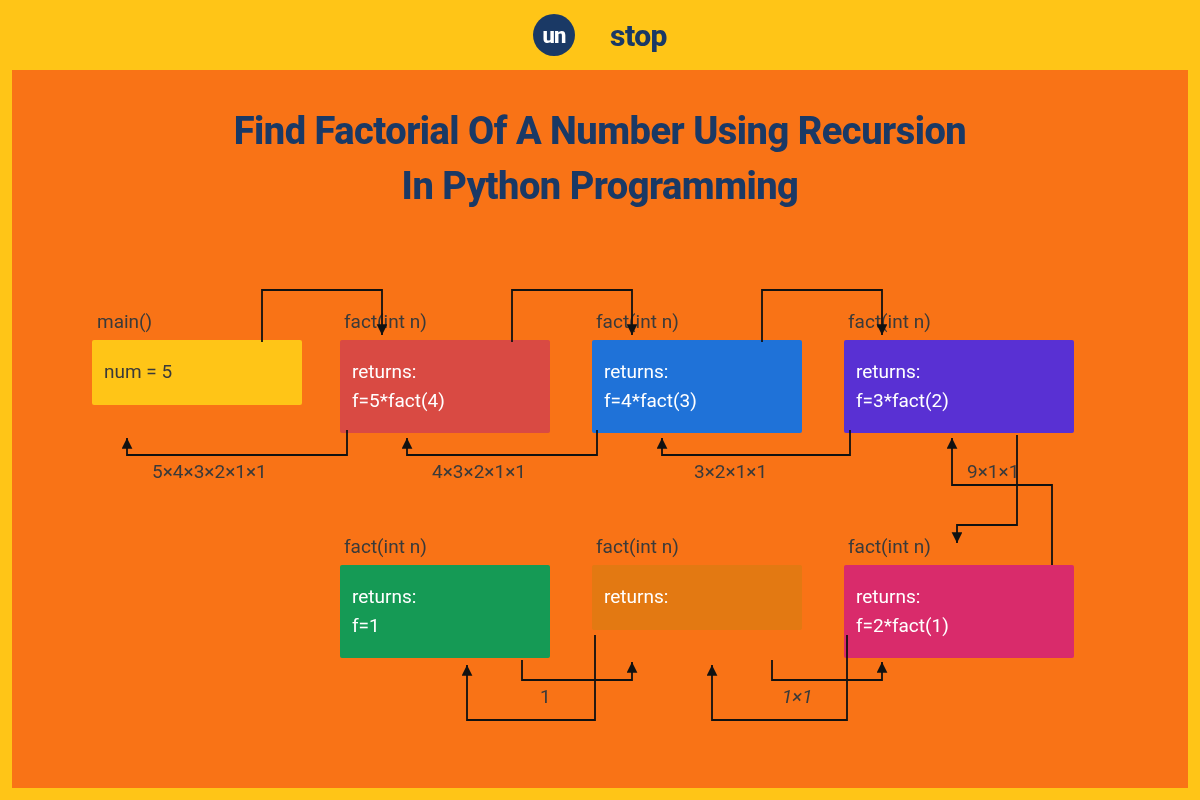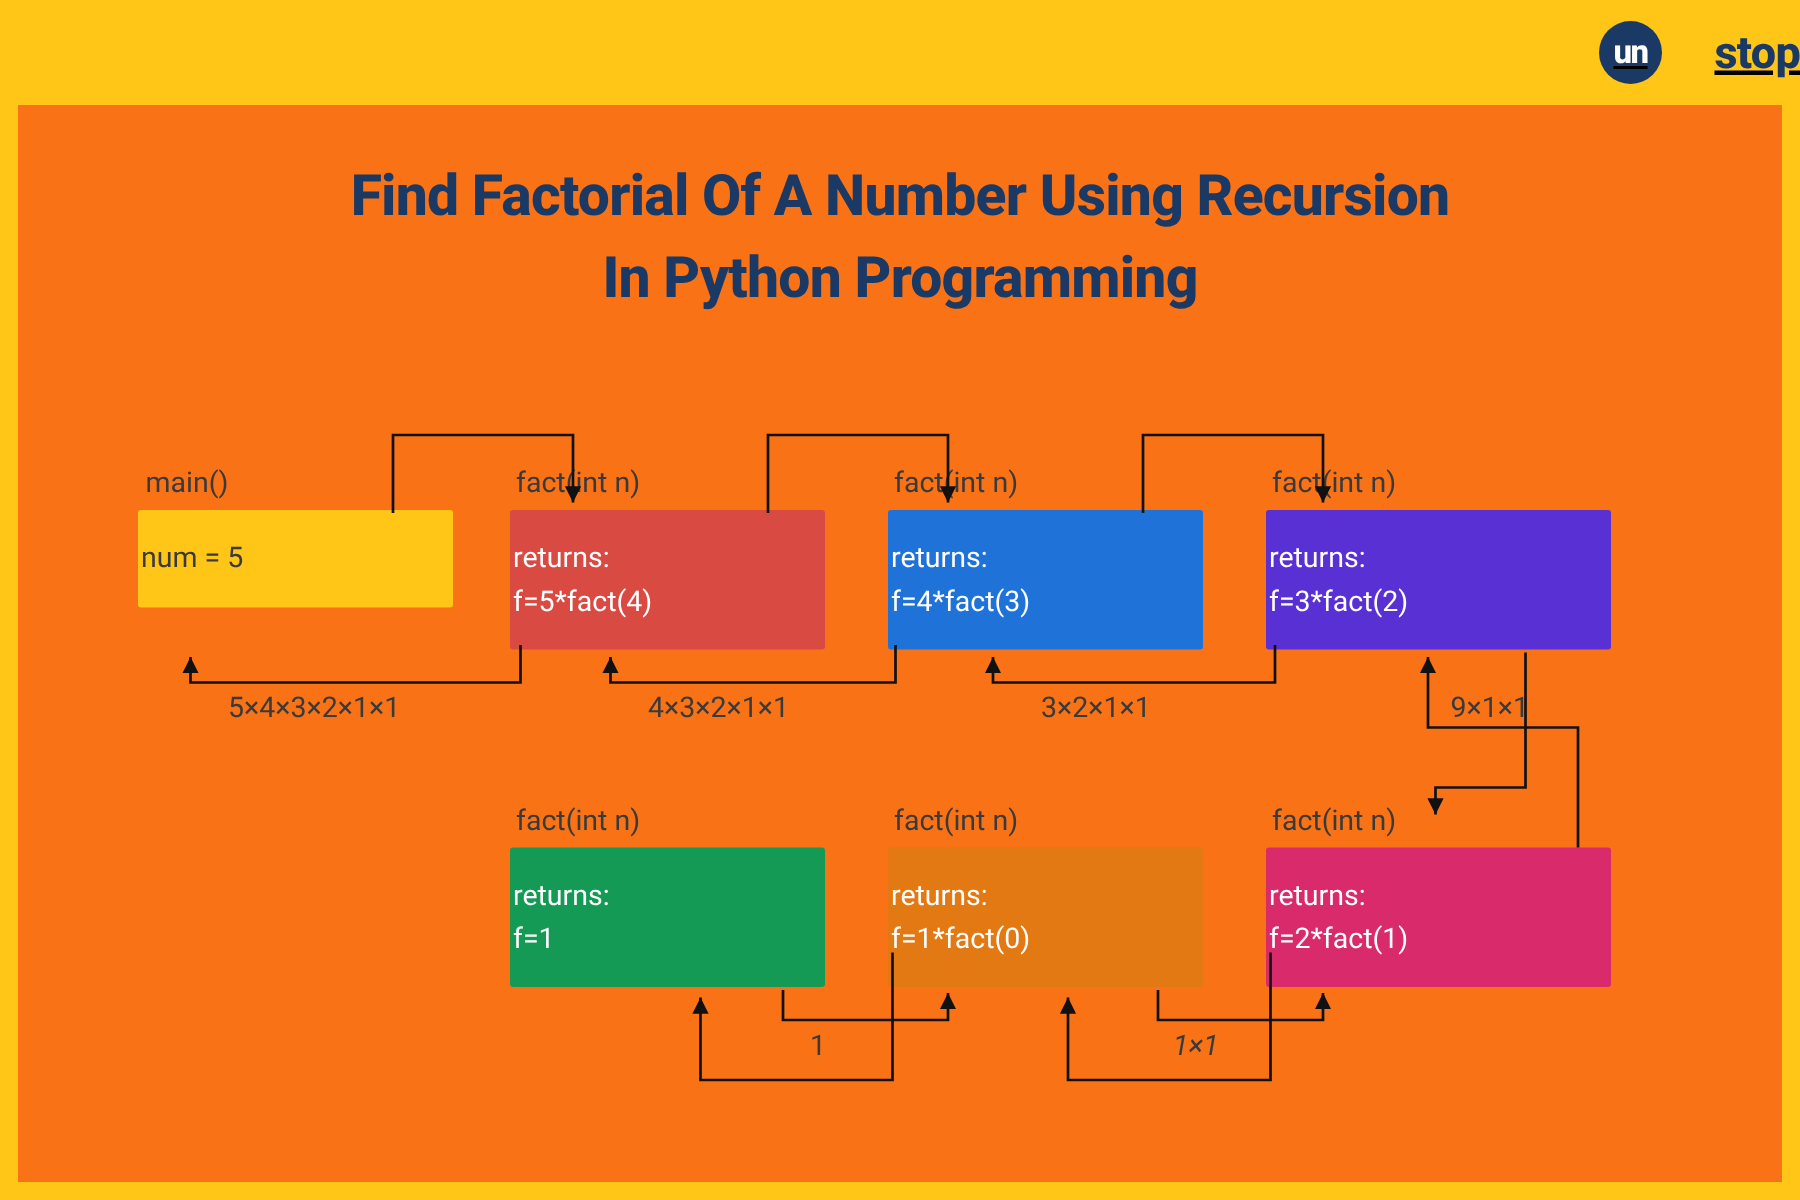--- a/index.html
+++ b/index.html
@@ -7,22 +7,21 @@
     width: 1200px;
     height: 800px;
     background: #ffc517;
     font-family: -apple-system, BlinkMacSystemFont, "Segoe UI", Roboto, Arial, sans-serif;
     position: relative;
   }
   .logo-bar {
     height: 70px;
     display: flex;
     align-items: center;
-    justify-content: flex-end;
-    text-decoration: underline;
+    justify-content: center;
   }
   .logo {
     display: flex;
     align-items: center;
     gap: 3px;
   }
   .logo-badge {
     width: 42px;
     height: 42px;
     background: #1a3965;
@@ -61,21 +60,21 @@
   }
   .diagram {
     position: absolute;
     left: 0;
     right: 0;
     top: 190px;
     bottom: 0;
   }
   .node {
     position: absolute;
-    padding: 18px 2px;
+    padding: 18px 12px;
     color: #fff;
     font-family: Roboto, Arial, sans-serif;
     font-size: 19px;
     line-height: 1.5;
     border-radius: 2px;
   }
   .node.yellow { background: #ffc517; color: #3a3a3a; }
   .node.red    { background: #d94a43; }
   .node.blue   { background: #1f72d8; }
   .node.purple { background: #5930d3; }
@@ -143,21 +142,20 @@
     <div class="label" style="left:332px; top:275px;">fact(int n)</div>
     <div class="label" style="left:584px; top:275px;">fact(int n)</div>
     <div class="label" style="left:836px; top:275px;">fact(int n)</div>
 
     <div class="node green" style="left:328px; top:305px; width:210px;">
       <div>returns:</div>
       <div>f=1</div>
     </div>
     <div class="node orange" style="left:580px; top:305px; width:210px;">
       <div>returns:</div>
-      <div>f=1*fact(0)</div>
     </div>
     <div class="node pink" style="left:832px; top:305px; width:230px;">
       <div>returns:</div>
       <div>f=2*fact(1)</div>
     </div>
 
     <div class="label" style="left:528px; top:425px;">1</div>
     <div class="label" style="left:770px; top:425px;font-style:italic;">1×1</div>
 
     <svg class="arrows" viewBox="0 0 1176 528">

